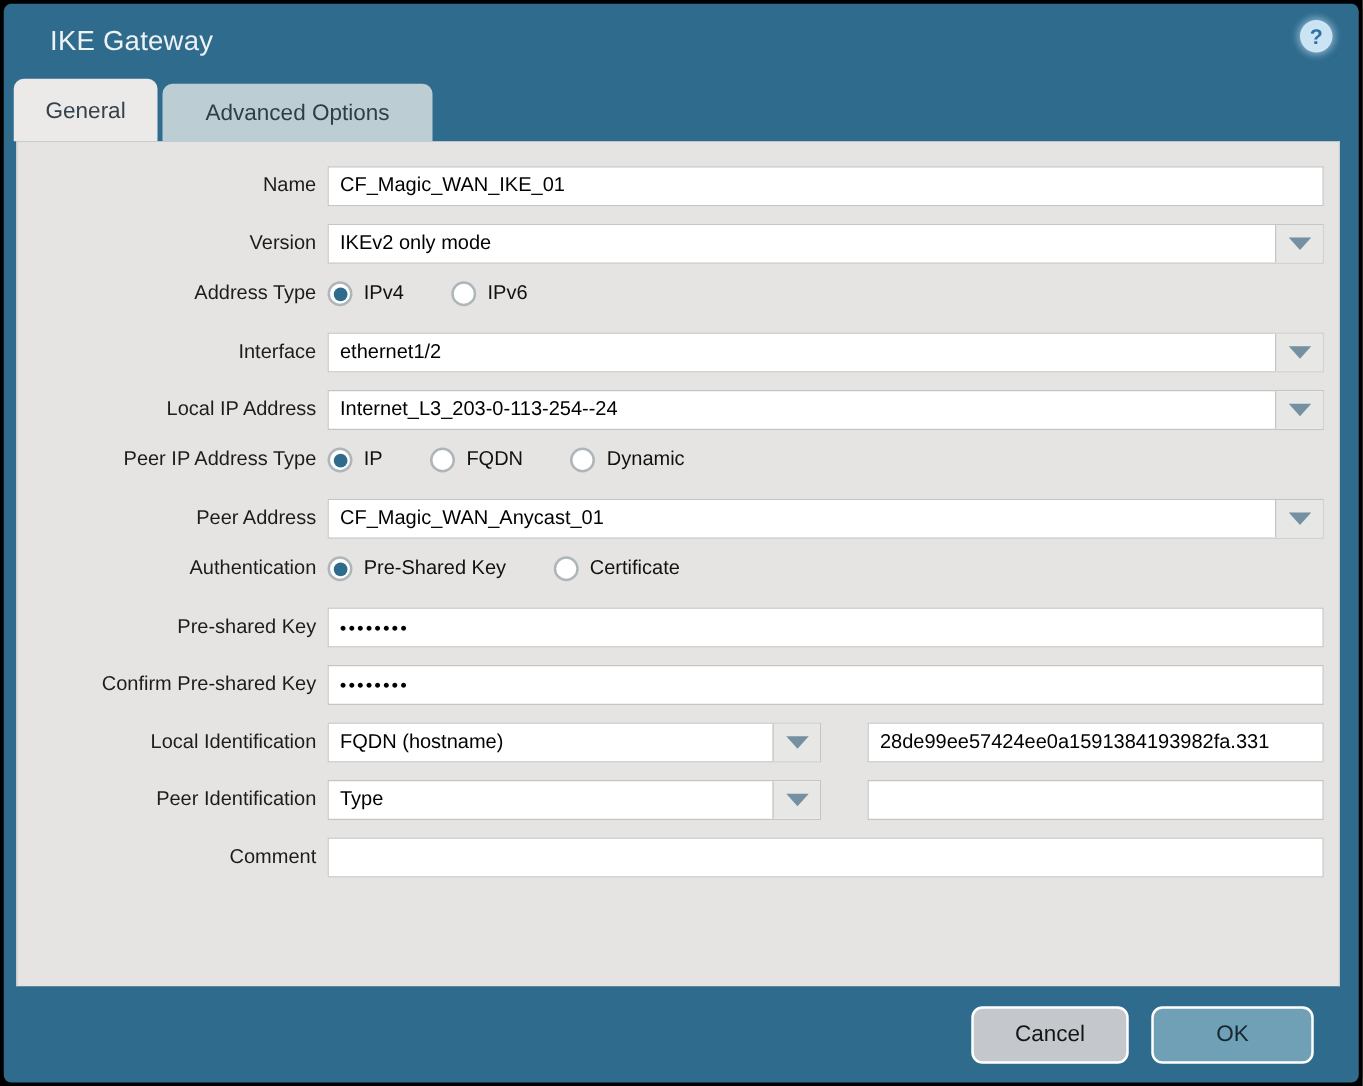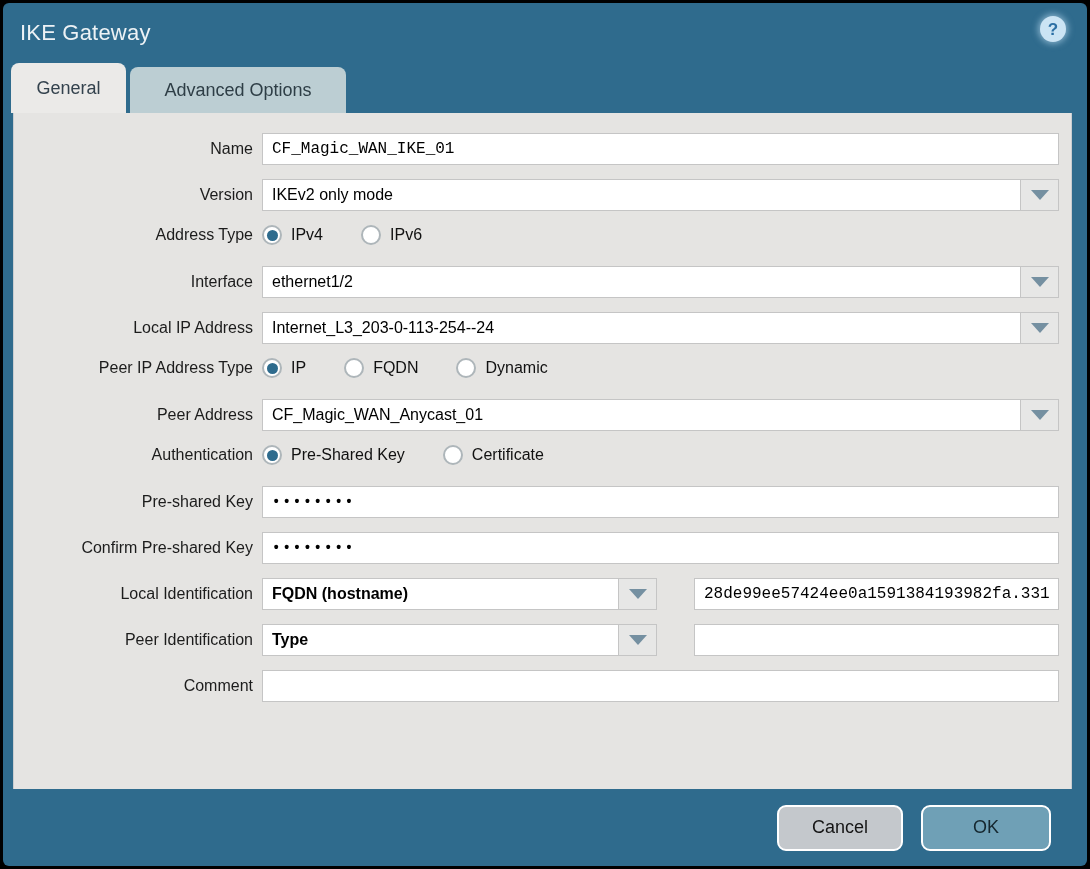--- a/index.html
+++ b/index.html
@@ -6,21 +6,21 @@
   html,body { background:#000; font-family:"Liberation Sans","DejaVu Sans",sans-serif; }
   .dialog {
     width:1090px; height:869px; background:#000; padding:3px;
     border-radius:8px; overflow:hidden; position:relative;
   }
   .frame {
     width:100%; height:100%; background:#2F6B8D; border-radius:6px;
     display:flex; flex-direction:column; overflow:hidden;
   }
   
-  .titlebar { height:60px; flex:none; position:relative; padding:17px 0 0 17px; }
+  .titlebar { height:60px; flex:none; position:relative; padding:17px 0 0 17px;margin-left:20px; }
   .title { color:#EDF2F5; font-size:22px; letter-spacing:0.2px; }
   .help-btn {
     position:absolute; top:13px; right:21px; width:26px; height:26px;
     border-radius:50%; background:#CBE4F4; cursor:pointer;
     box-shadow:0 0 6px 2px rgba(200,230,250,0.55);
     display:flex; align-items:center; justify-content:center;
   }
   .help-btn span { color:#2B6FA4; font-size:17px; font-weight:bold; line-height:1; }
   
   .tabbar { flex:none; height:50px; display:flex; align-items:flex-end; padding-left:8px; gap:4px; }
@@ -38,21 +38,21 @@
   }
   .row { display:flex; align-items:center; margin-bottom:14px; }
   .row.radio-row { margin-top:4px; margin-bottom:21px; }
   .lbl {
     flex:none; width:248px; text-align:right; padding-right:9px;
     font-size:16px; color:#1C1C1C; white-space:nowrap;
   }
   .fld { flex:1; display:flex; align-items:center; min-width:0; }
   input.text {
     width:100%; height:32px; border:1px solid #C5C5C5; background:#fff;
-    font-family:Liberation Mono, monospace;
+    font-family:Liberation Sans, sans-serif;
     font-size:16px; color:#000; padding:0 9px; outline:none;
   }
   input.pwd { letter-spacing:2px; font-size:14px; font-weight:bold; }
   
   .combo { display:flex; width:100%; height:32px; border:1px solid #C5C5C5; background:#fff; }
   .combo-text { flex:1; font-size:16px; color:#000; padding:0 9px; line-height:30px;
                 white-space:nowrap; overflow:hidden; }
   .combo-btn {
     flex:none; width:38px; background:#E7E7E6; border-left:1px solid #C5C5C5;
     display:flex; align-items:center; justify-content:center; cursor:pointer;
@@ -69,21 +69,21 @@
     width:20px; height:20px; border-radius:50%;
     border:2px solid #AEB6BA; background:#fff;
     display:flex; align-items:center; justify-content:center; flex:none;
   }
   .radio.selected::after {
     content:""; width:11px; height:11px; border-radius:50%; background:#2E6B8D;
   }
   .radio-label { font-size:16px; color:#111; }
   
   .split { display:flex; width:100%; gap:13px; }
-  .split .combo { width:395px; flex:none;font-weight:bold; }
+  .split .combo { width:395px; flex:none; }
   .split input.text { flex:1; width:auto; min-width:0;margin-left:24px; }
   
   .footer {
     flex:none; height:77px; display:flex; align-items:center;
     justify-content:flex-end; padding-right:36px; gap:18px;
   }
   .btn {
     height:46px; border-radius:9px; border:2px solid #fff;
     font-family:"Liberation Sans","DejaVu Sans",sans-serif;
     font-size:18px; cursor:pointer;

